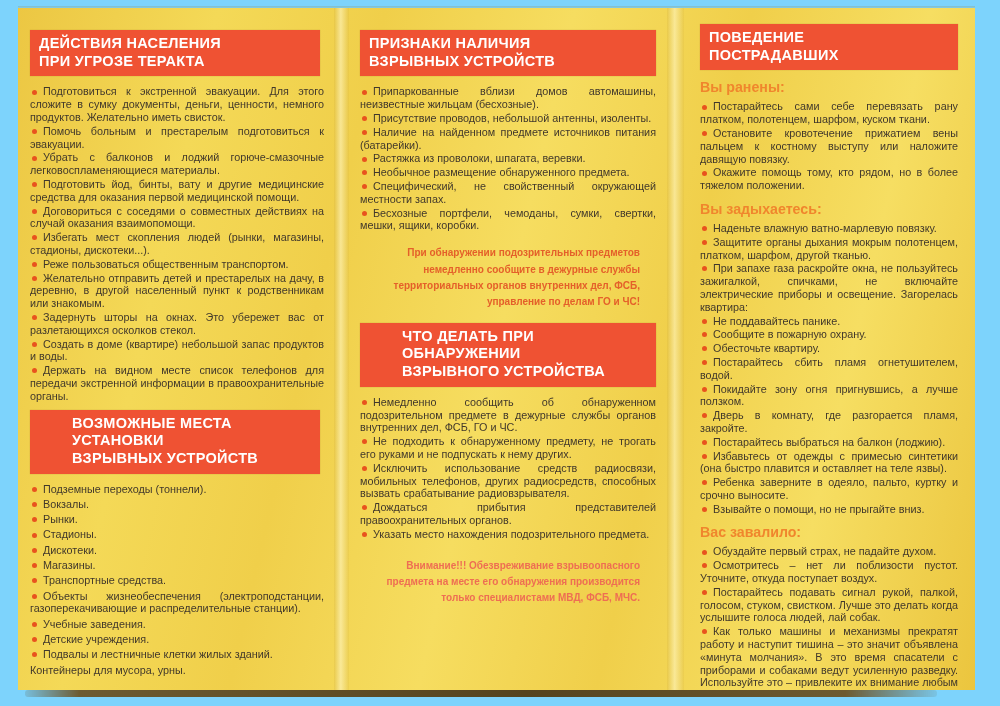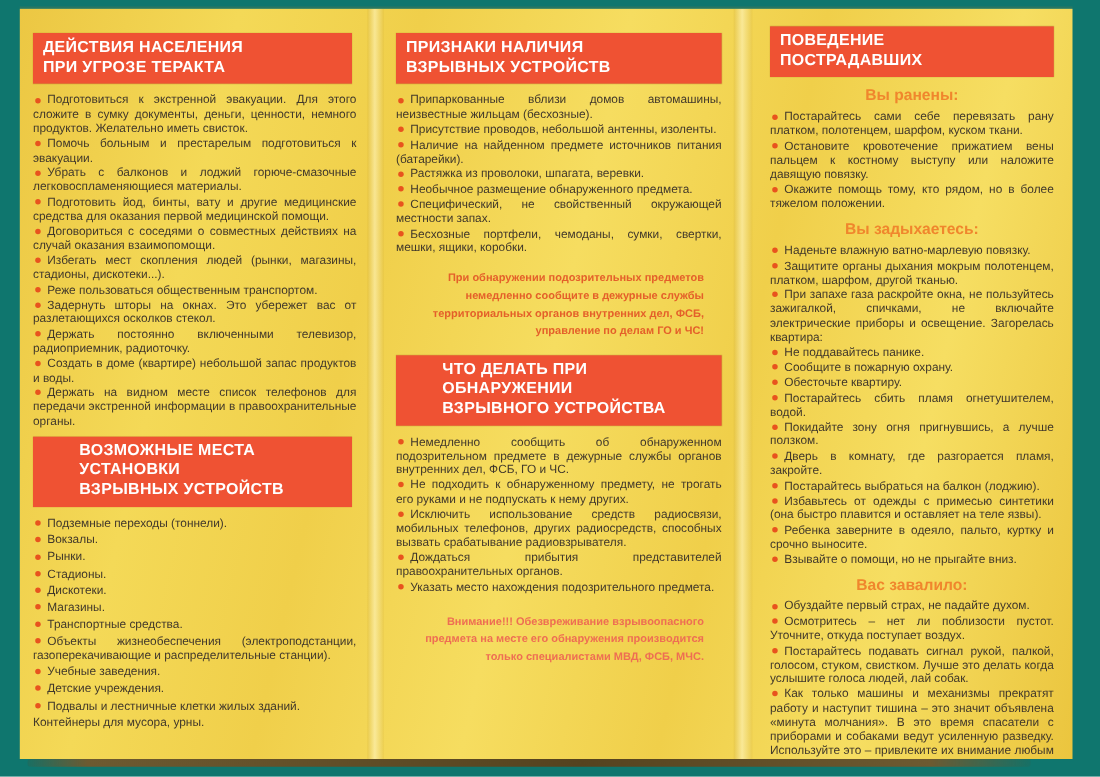--- a/index.html
+++ b/index.html
@@ -2,21 +2,21 @@
 <html lang="ru"><head>
 <meta charset="utf-8">
 <style>
   html,body{margin:0;padding:0;}
   body{
     width:1000px;height:706px;overflow:hidden;
     background:#fdfdfc;
     font-family:"Liberation Sans","DejaVu Sans",sans-serif;
     -webkit-font-smoothing:antialiased;
   }
-  .page{position:relative;width:1000px;height:706px;background:#0f766e;}
+  .page{position:relative;width:1000px;height:706px;background:#7dd3fc;}
   .leaflet{
     position:absolute;left:18px;top:8px;width:957px;height:682px;
     background:linear-gradient(103deg,#ecc743 0%,#f4d957 18%,#f0cf4a 33%,
                #f6dd60 50%,#f0cf4a 66%,#f6de62 82%,#ebc53e 100%);
     display:flex;flex-direction:row;overflow:hidden;
   }
   .fold{
     flex:0 0 auto;align-self:stretch;
     background:linear-gradient(to right,rgba(190,150,30,0.18),
                rgba(255,248,205,0.55) 45%,rgba(190,150,30,0.14));
@@ -50,21 +50,21 @@
   .sparse .bullet-item{margin-bottom:2.5px;}
   .hbar2{margin-top:7px;padding-left:42px;}
   .warning{
     font-weight:bold;text-align:right;
     font-size:10px;line-height:16.4px;
     margin:13px 16px 12px 2px;
   }
   .warning-report{color:#e4602a;}
   .warning-disposal{color:#ee6e53;margin-top:17px;}
   .subhead{
-    font-weight:bold;text-align:center;color:#f0862d;
+    font-weight:bold;color:#f0862d;
     font-size:14.2px;line-height:17px;
     margin:9px 0 4px 0;
   }
   .bottom-shadow{
     position:absolute;left:25px;top:690px;width:912px;height:7px;
     background:linear-gradient(to right,rgba(90,70,35,.15),#6d5a31 6%,#55431f 55%,#6d5a31 90%,rgba(90,70,35,.1));
     border-radius:3px;filter:blur(0.6px);
   }
   .edge-top{position:absolute;left:18px;top:6px;width:957px;height:3px;
     background:linear-gradient(to bottom,rgba(160,120,40,.25),rgba(160,120,40,0));}
@@ -81,22 +81,22 @@
       <div class="hbar">ДЕЙСТВИЯ НАСЕЛЕНИЯ
 ПРИ УГРОЗЕ ТЕРАКТА</div>
       <div class="bullets">
           <div class="bullet-item"><span class="dot"></span><span>Подготовиться к экстренной эвакуации. Для этого сложите в сумку документы, деньги, ценности, немного продуктов. Желательно иметь свисток.</span></div>
           <div class="bullet-item"><span class="dot"></span><span>Помочь больным и престарелым подготовиться к эвакуации.</span></div>
           <div class="bullet-item"><span class="dot"></span><span>Убрать с балконов и лоджий горюче-смазочные легковоспламеняющиеся материалы.</span></div>
           <div class="bullet-item"><span class="dot"></span><span>Подготовить йод, бинты, вату и другие медицинские средства для оказания первой медицинской помощи.</span></div>
           <div class="bullet-item"><span class="dot"></span><span>Договориться с соседями о совместных действиях на случай оказания взаимопомощи.</span></div>
           <div class="bullet-item"><span class="dot"></span><span>Избегать мест скопления людей (рынки, магазины, стадионы, дискотеки...).</span></div>
           <div class="bullet-item"><span class="dot"></span><span>Реже пользоваться общественным транспортом.</span></div>
+          <div class="bullet-item"><span class="dot"></span><span>Желательно отправить детей и престарелых на дачу, в деревню, в другой населенный пункт к родственникам или знакомым.</span></div>
           <div class="bullet-item"><span class="dot"></span><span>Задернуть шторы на окнах. Это убережет вас от разлетающихся осколков стекол.</span></div>
-          <div class="bullet-item"><span class="dot"></span><span>Держать постоянно включенными телевизор, радиоприемник, радиоточку.</span></div>
           <div class="bullet-item"><span class="dot"></span><span>Создать в доме (квартире) небольшой запас продуктов и воды.</span></div>
           <div class="bullet-item"><span class="dot"></span><span>Держать на видном месте список телефонов для передачи экстренной информации в правоохранительные органы.</span></div>
         </div>
       <div class="hbar hbar2">ВОЗМОЖНЫЕ МЕСТА УСТАНОВКИ
 ВЗРЫВНЫХ УСТРОЙСТВ</div>
       <div class="bullets sparse">
           <div class="bullet-item"><span class="dot"></span><span>Подземные переходы (тоннели).</span></div>
           <div class="bullet-item"><span class="dot"></span><span>Вокзалы.</span></div>
           <div class="bullet-item"><span class="dot"></span><span>Рынки.</span></div>
           <div class="bullet-item"><span class="dot"></span><span>Стадионы.</span></div>

